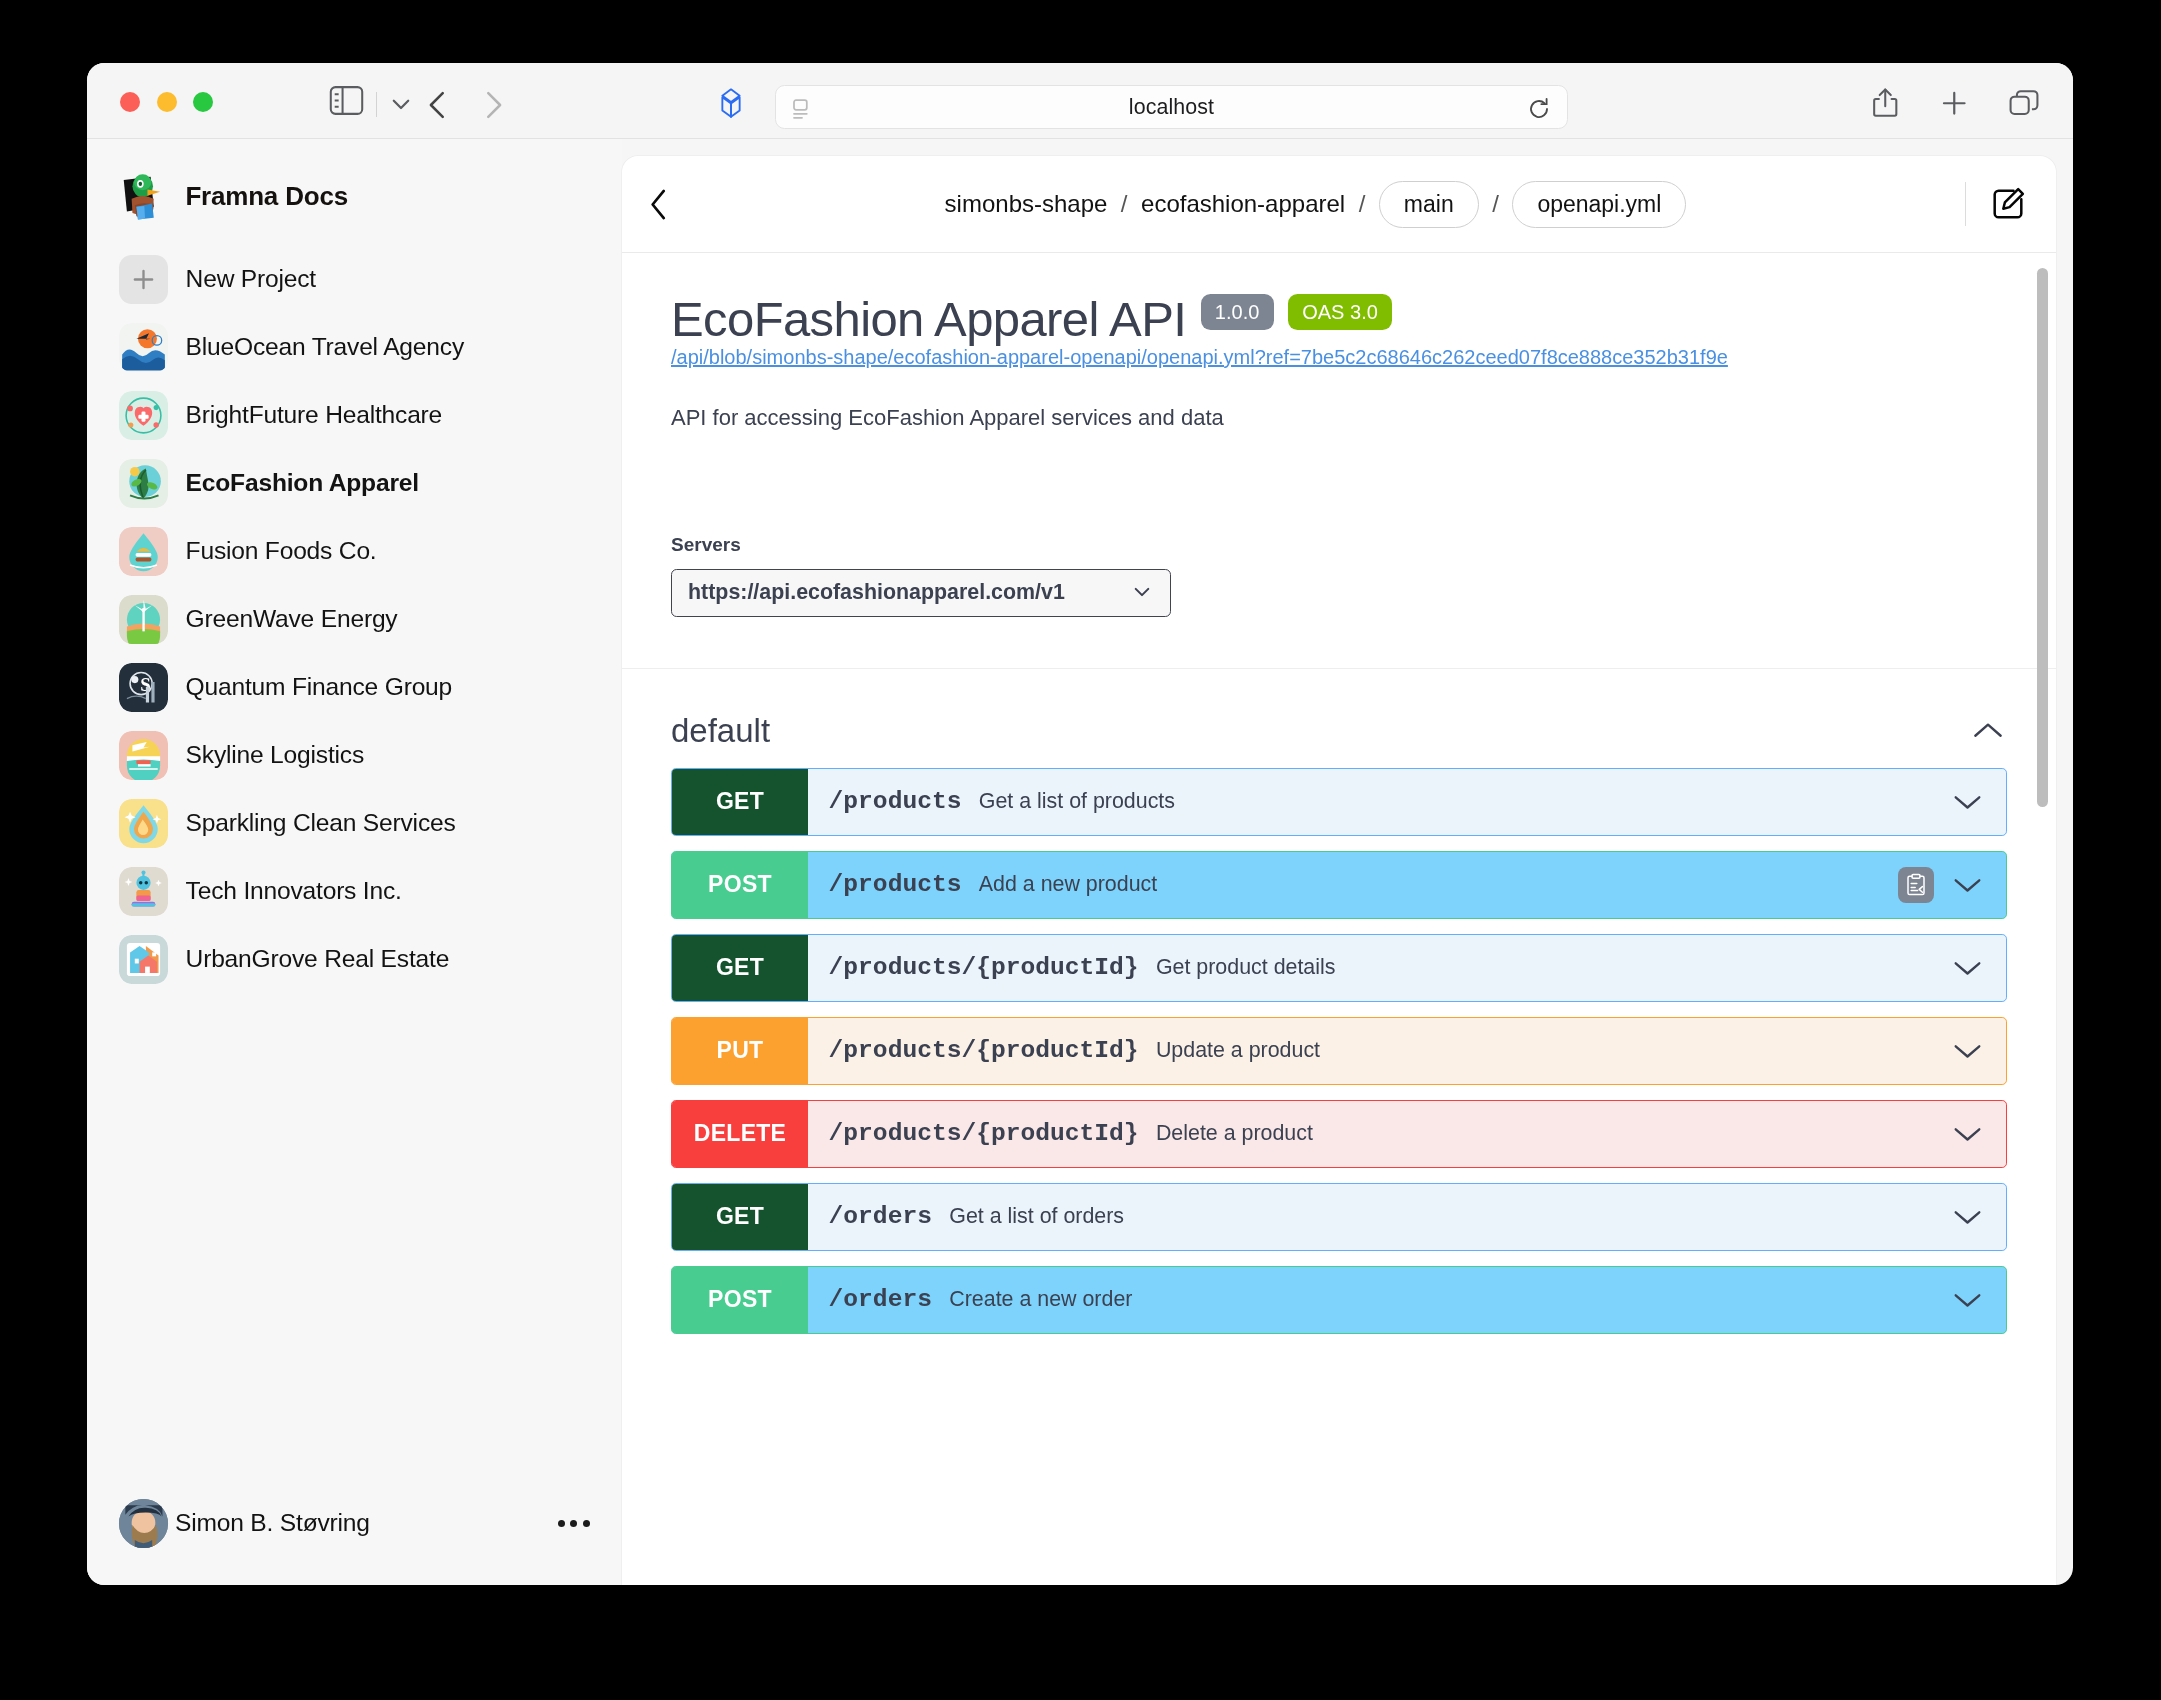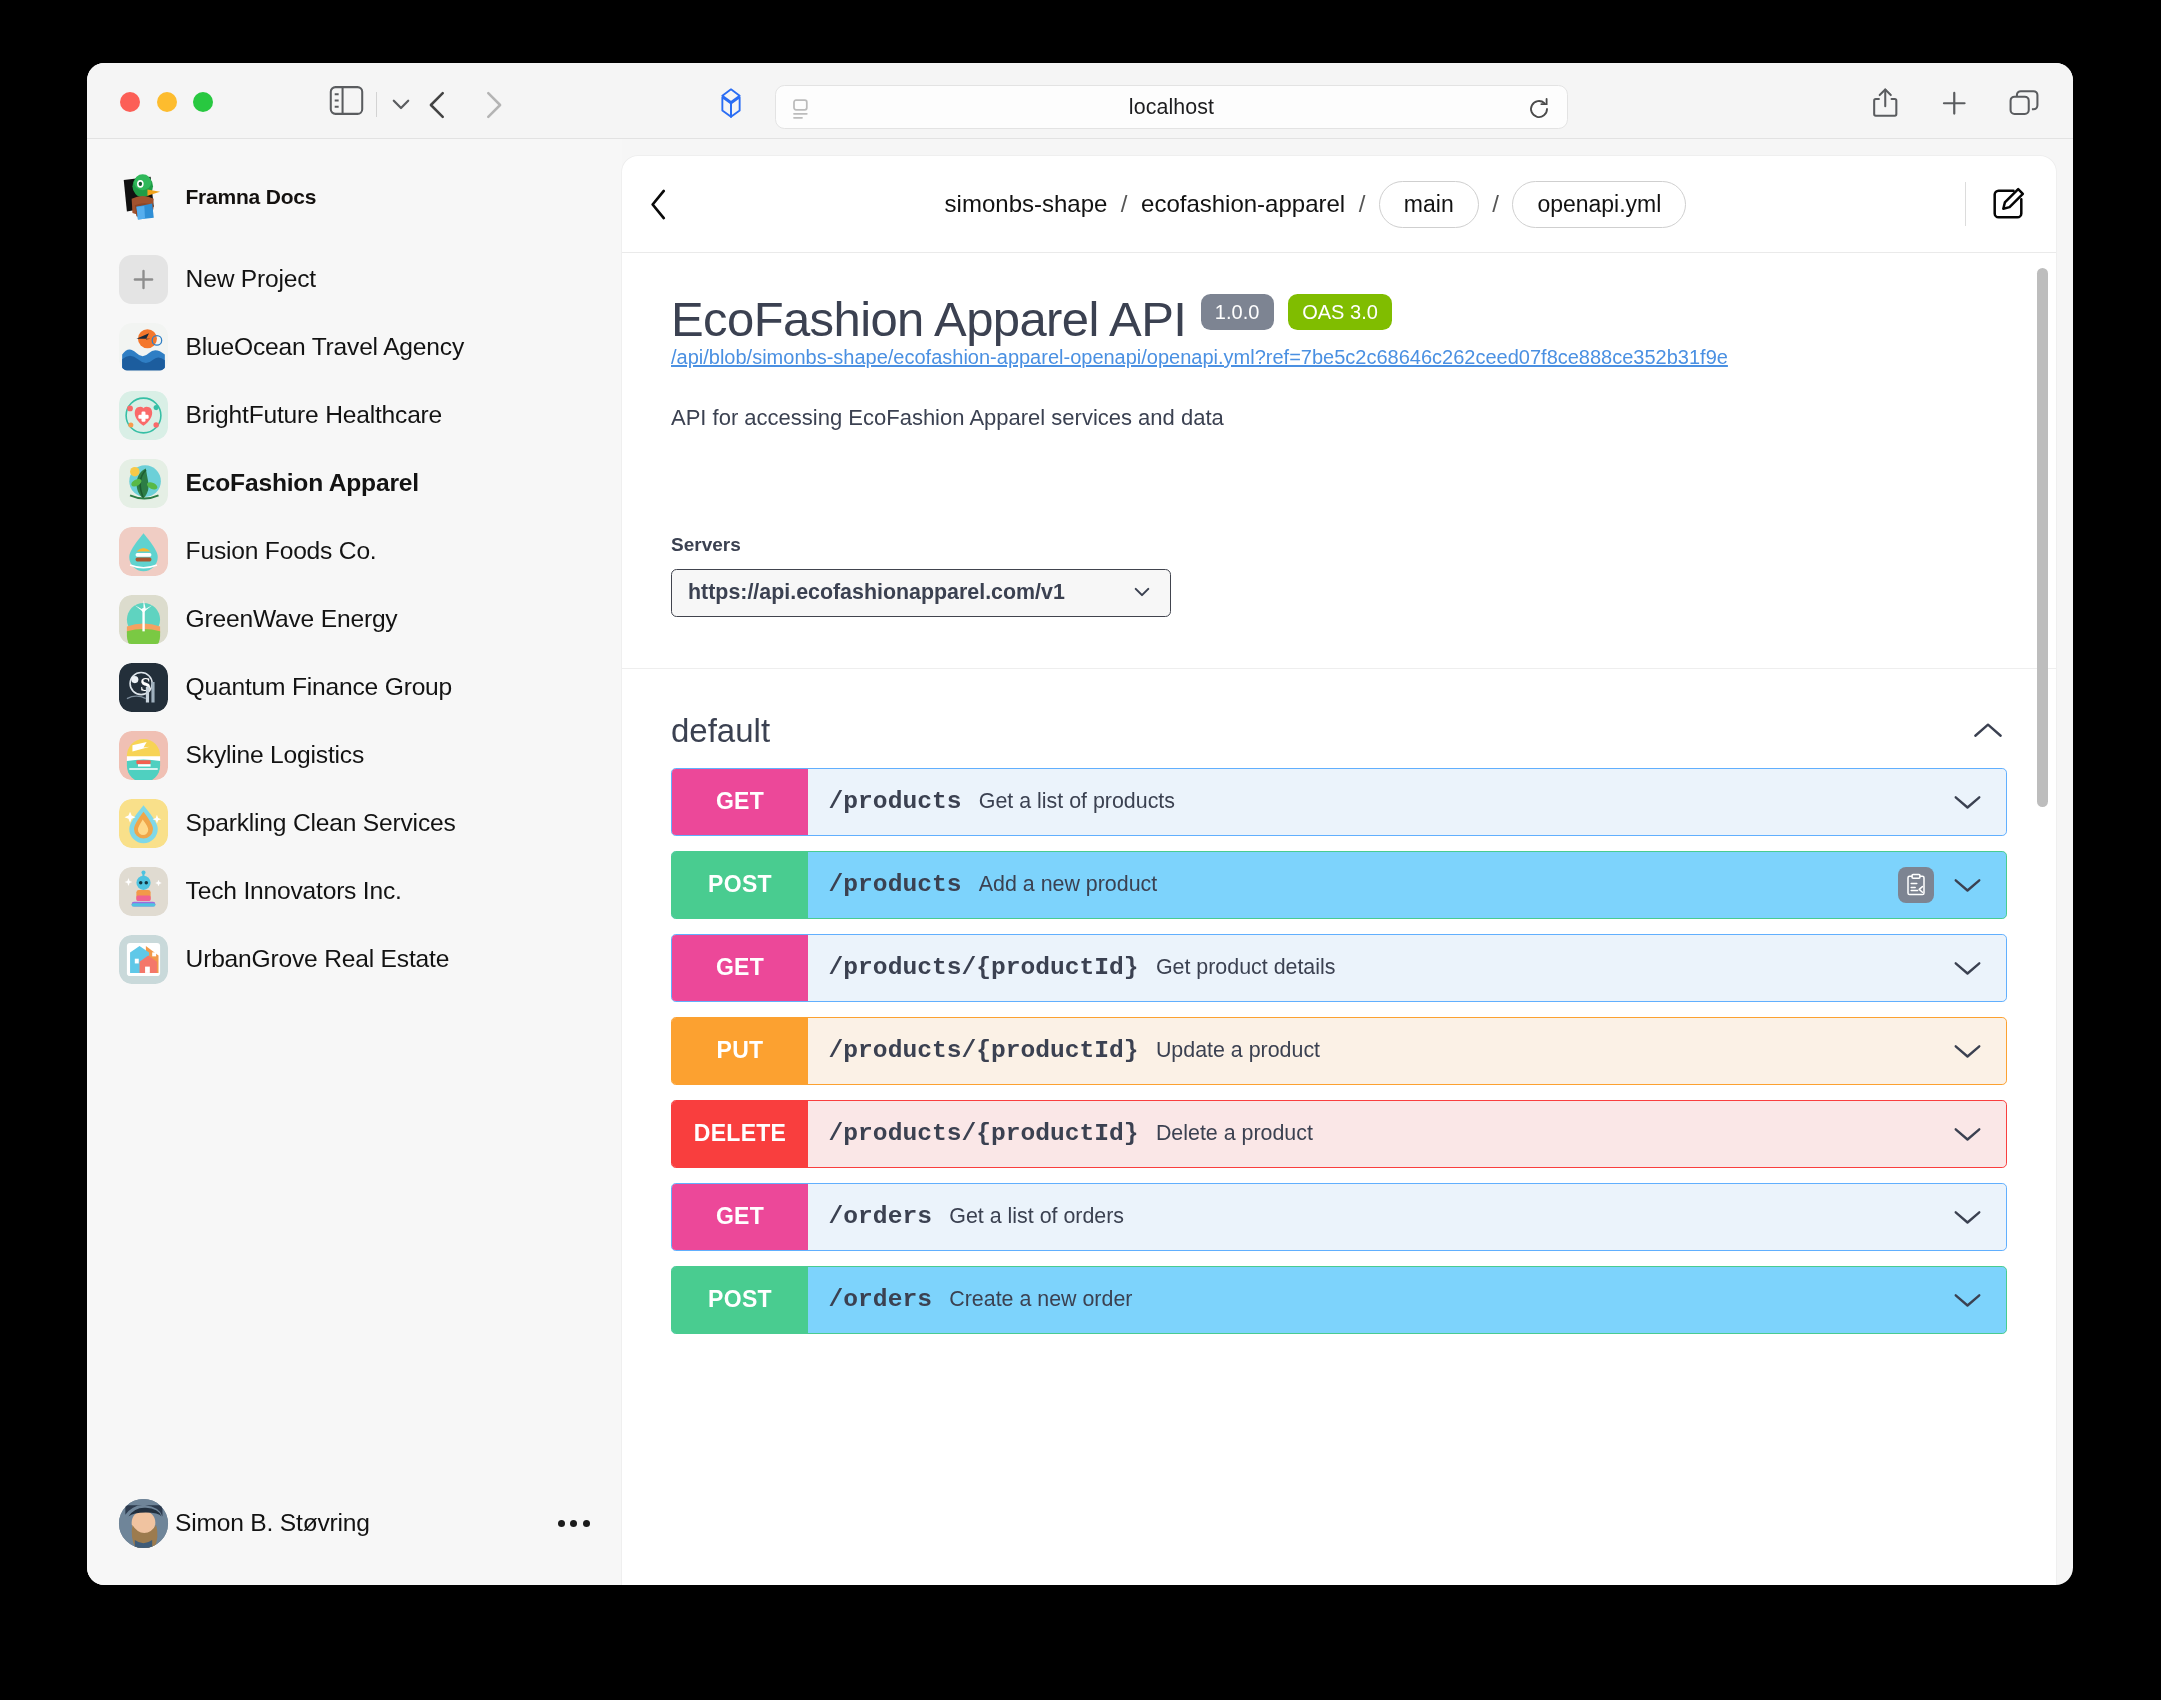--- a/index.html
+++ b/index.html
@@ -70,21 +70,21 @@
     width: 535px;
     background: #f7f7f7;
     position: relative;
     display: flex; flex-direction: column;
   }
   .brand {
     display: flex; align-items: center; gap: 17.4px;
     padding: 33px 0 0 32px;
   }
   .brand-logo { width: 49px; height: 49px; flex: 0 0 49px; position: relative; }
-  .brand-name { font-size: 21px; font-weight: 600; color: #14110f; letter-spacing: -0.2px; }
+  .brand-name { font-size: 26px; font-weight: 600; color: #14110f; letter-spacing: -0.2px; }
 
   .nav { margin-top: 24px; padding: 0 20.6px; flex: 1; overflow: hidden; }
   .nav-item {
     display: flex; align-items: center; gap: 18px;
     height: 68px; padding-left: 11px;
     border-radius: 11px;
     cursor: default;
   }
   .nav-thumb {
     width: 49px; height: 49px; flex: 0 0 49px;
@@ -225,21 +225,21 @@
   .op-summary { margin-left: 17.4px; font-size: 21.4px; color: #3b4151; }
   .op-right { margin-left: auto; display: flex; align-items: center; gap: 16px; padding-right: 20.6px; }
   .op-copy {
     width: 36px; height: 36px;
     background: #7d8492;
     border-radius: 8px;
     display: flex; align-items: center; justify-content: center;
   }
 
   .op-row.get    { background: #ebf3fb; border-color: #61affe; }
-  .op-row.get .op-verb    { background: #ec4899; }
+  .op-row.get .op-verb    { background: #14532d; }
   .op-row.post   { background: #7dd3fc; border-color: #49cc90; }
   .op-row.post .op-verb   { background: #49cc90; }
   .op-row.put    { background: #fbf1e6; border-color: #fca130; }
   .op-row.put .op-verb    { background: #fca130; }
   .op-row.delete { background: #fae7e7; border-color: #f93e3e; }
   .op-row.delete .op-verb { background: #f93e3e; }
 
   .vscroll {
     position: absolute;
     right: 8px; top: 14.3px;

